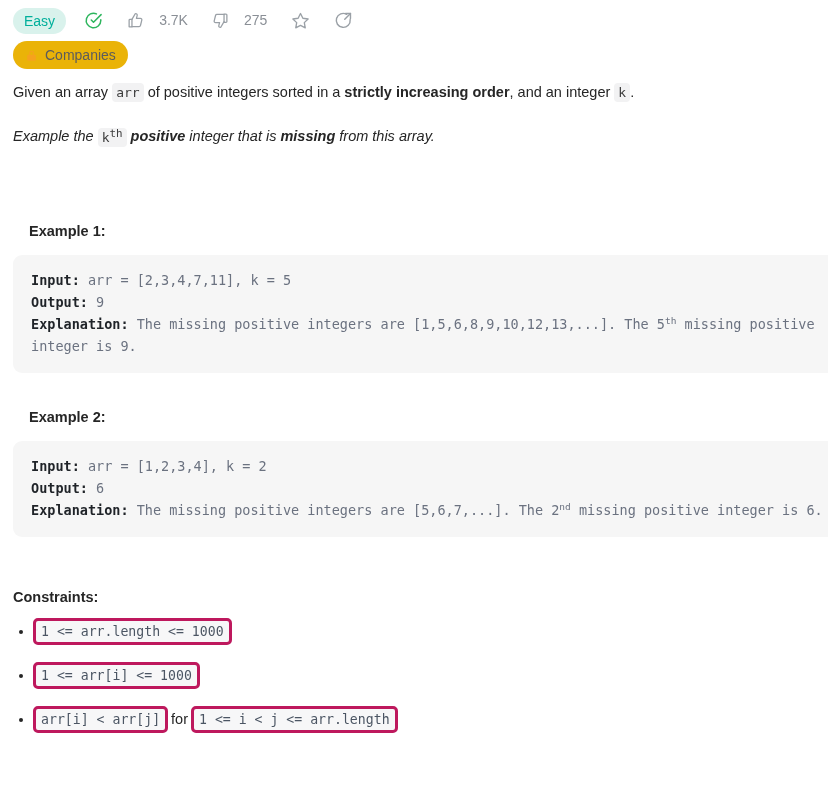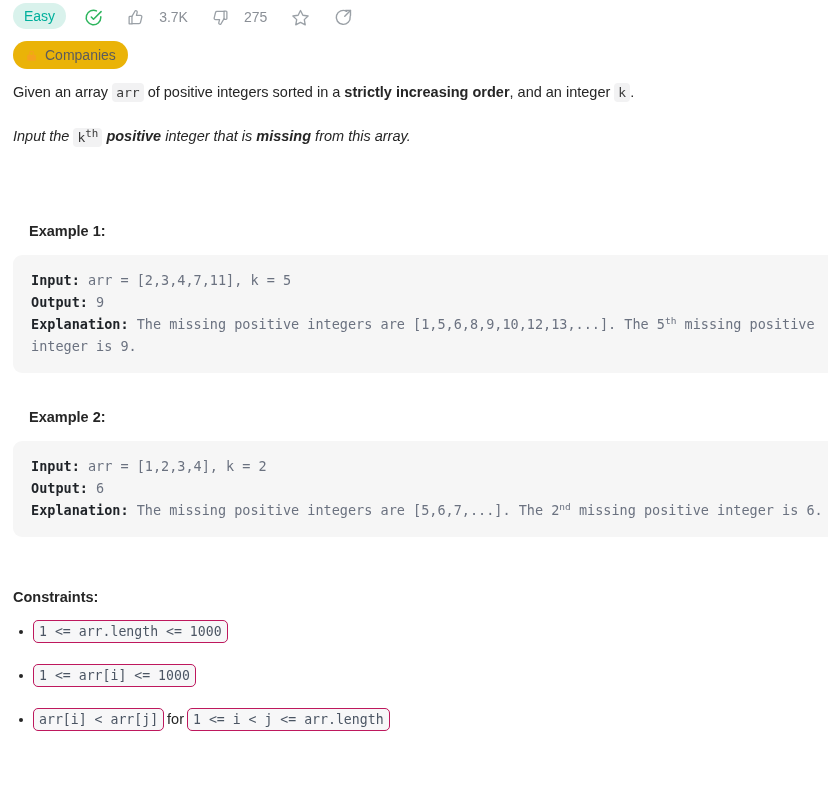--- a/index.html
+++ b/index.html
@@ -19,21 +19,21 @@
 
   .page {
     width: 828px;
     padding: 0 0 0 13px;
     position: relative;
   }
 
   
   .meta-bar {
     display: flex;
-    align-items: flex-start;
+    align-items: flex-end;
     height: 34px;
     padding-top: 3px;
     gap: 0;
   }
   .difficulty-badge {
     display: inline-flex;
     align-items: center;
     justify-content: center;
     height: 26px;
     padding: 0 11px;
@@ -172,21 +172,21 @@
     top: 9px;
     width: 4px;
     height: 4px;
     border-radius: 50%;
     background: #262626;
   }
   code.chip {
     font-family: "DejaVu Sans Mono", "Liberation Mono", monospace;
     font-size: 13.2px;
     background: #f7f7f8;
-    border: 1px solid #be185d;
+    border: 3px solid #be185d;
     color: #4b5563;
     border-radius: 5px;
     padding: 3px 5px;
     white-space: pre;
   }
   .chip-sep { padding: 0 3px; }
 </style>
 </head>
 <body>
 
@@ -253,21 +253,21 @@
         </svg>
       </span>
       <span>Companies</span>
     </span>
   </div>
 
   <div class="content">
 
     <p class="para first"><span>Given an array </span><code class="inline">arr</code><span> of positive integers sorted in a </span><b class="bold">strictly increasing order</b><span>, and an integer </span><code class="inline">k</code><span>.</span></p>
 
-    <p class="para second italic"><span>Input the </span><code class="inline"><span>k</span><sup>th</sup></code><span> </span><b class="bolditalic">positive</b><span> integer that is </span><b class="bolditalic">missing</b><span> from this array.</span></p>
+    <p class="para second italic"><span>Example the </span><code class="inline"><span>k</span><sup>th</sup></code><span> </span><b class="bolditalic">positive</b><span> integer that is </span><b class="bolditalic">missing</b><span> from this array.</span></p>
 
     <div class="spacer-before-ex1"></div>
 
     <h3 class="example-title">Example 1:</h3>
     <pre class="code-block"><b>Input:</b><span> arr = [2,3,4,7,11], k = 5</span>
 <b>Output:</b><span> 9</span>
 <b>Explanation:</b><span> The missing positive integers are [1,5,6,8,9,10,12,13,...]. The 5</span><sup>th</sup><span> missing positive integer is 9.</span></pre>
 
     <div class="spacer-before-ex2"></div>
 

